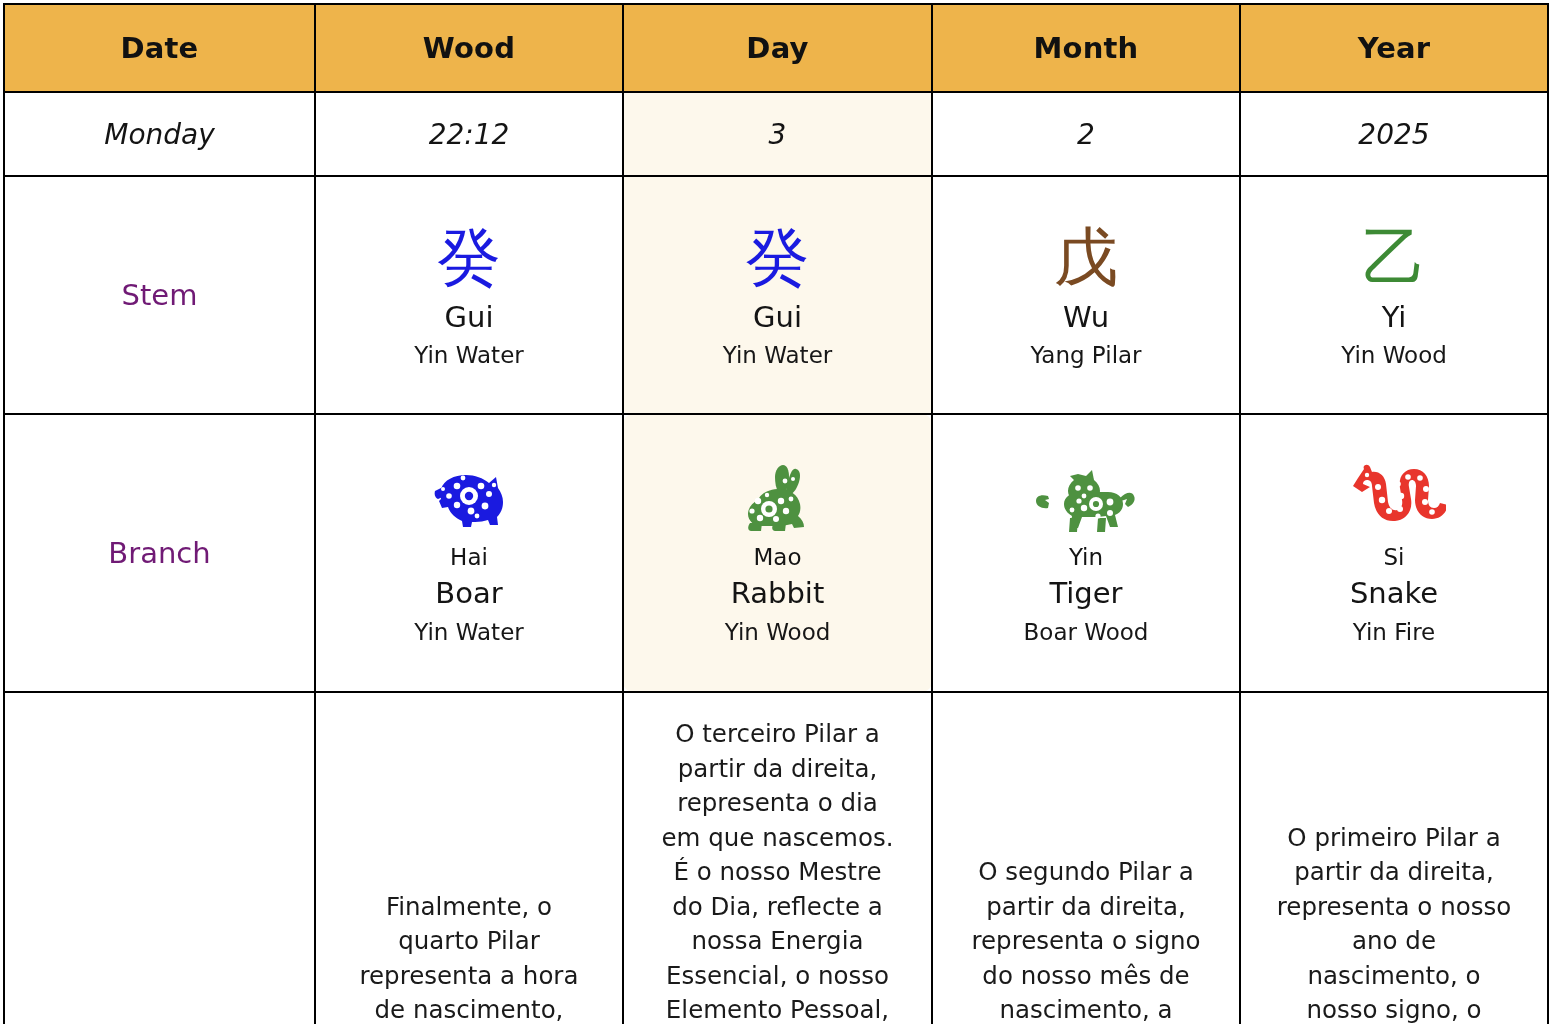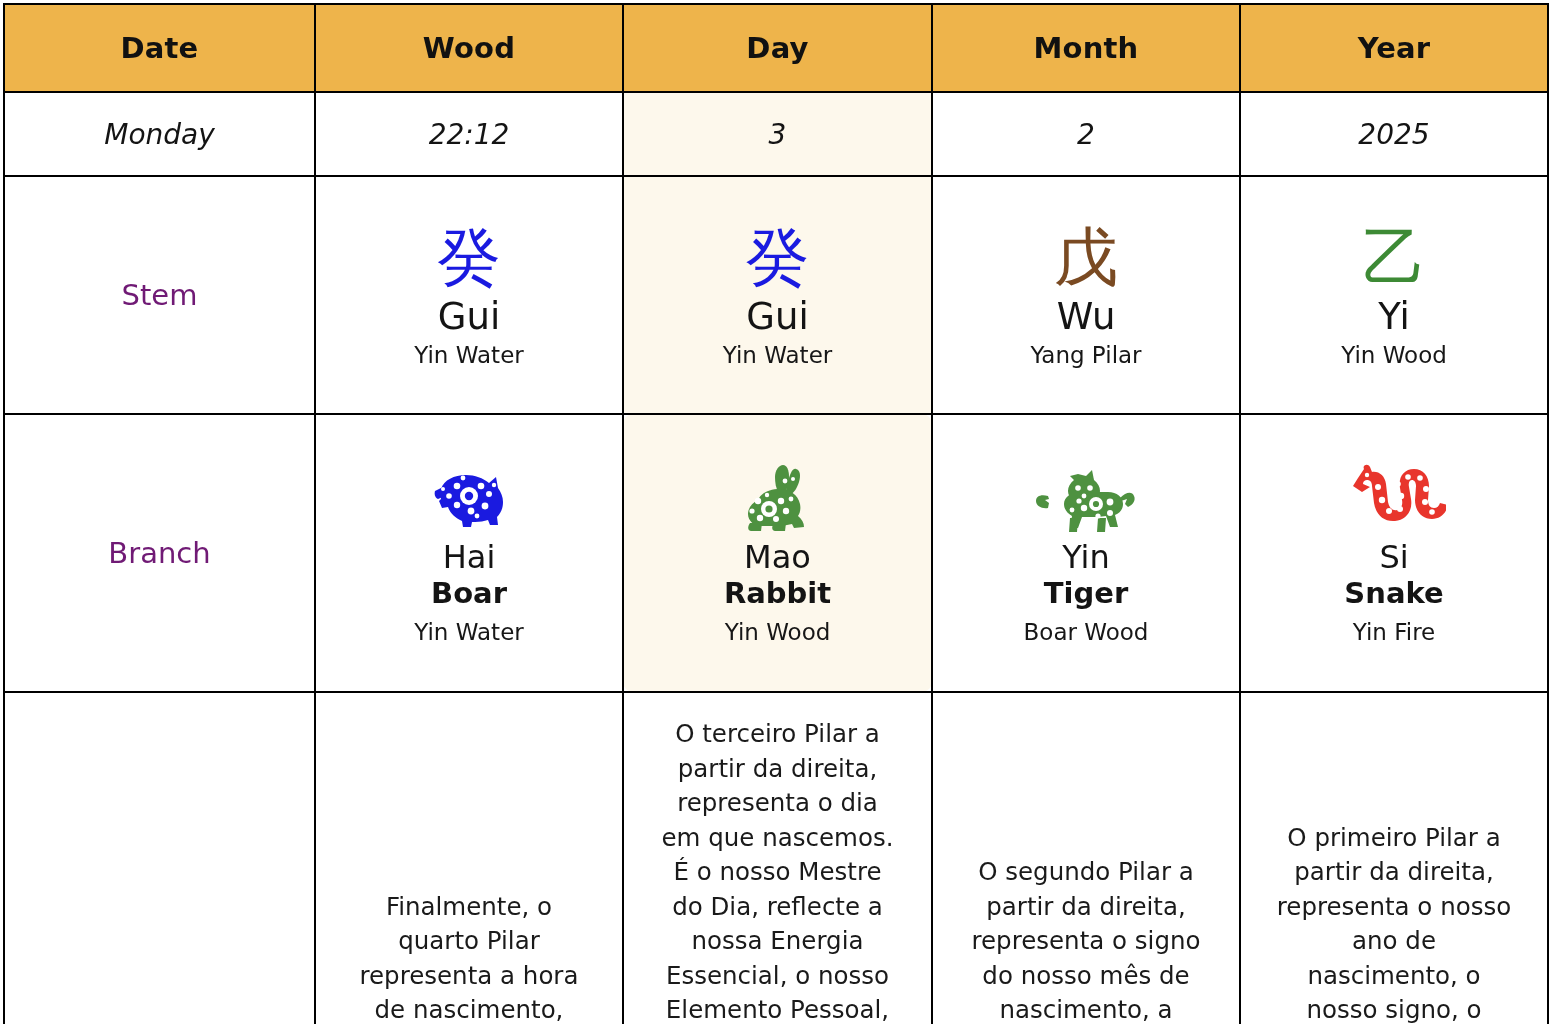--- a/index.html
+++ b/index.html
@@ -83,21 +83,21 @@
     height: 198px;
   }
   .hanzi {
     font-family: "DejaVu Sans", "Liberation Sans", sans-serif;
     font-size: 64px;
     line-height: 70px;
     height: 74px;
     font-weight: 500;
   }
   .pinyin {
-    font-size: 37px;
+    font-size: 29px;
     line-height: 34px;
     margin-top: 4px;
     color: #141414;
   }
   .element {
     font-size: 23px;
     line-height: 28px;
     margin-top: 7px;
     color: #171717;
   }
@@ -113,30 +113,29 @@
   }
   .zodiac-icon {
     height: 78px;
     width: 110px;
     display: flex;
     align-items: center;
     justify-content: center;
   }
   .zodiac-icon svg { display: block; }
   .branch-name {
-    font-size: 32px;
+    font-size: 23px;
     line-height: 36px;
     margin-top: 0;
     color: #141414;
   }
   .branch-animal {
     font-size: 29px;
     line-height: 36px;
     color: #141414;
-    font-weight: bold;
   }
   .branch-element {
     font-size: 23px;
     line-height: 28px;
     margin-top: 7px;
     color: #171717;
   }
 
   
   tr.pillar td { height: 480px; vertical-align: middle; }

